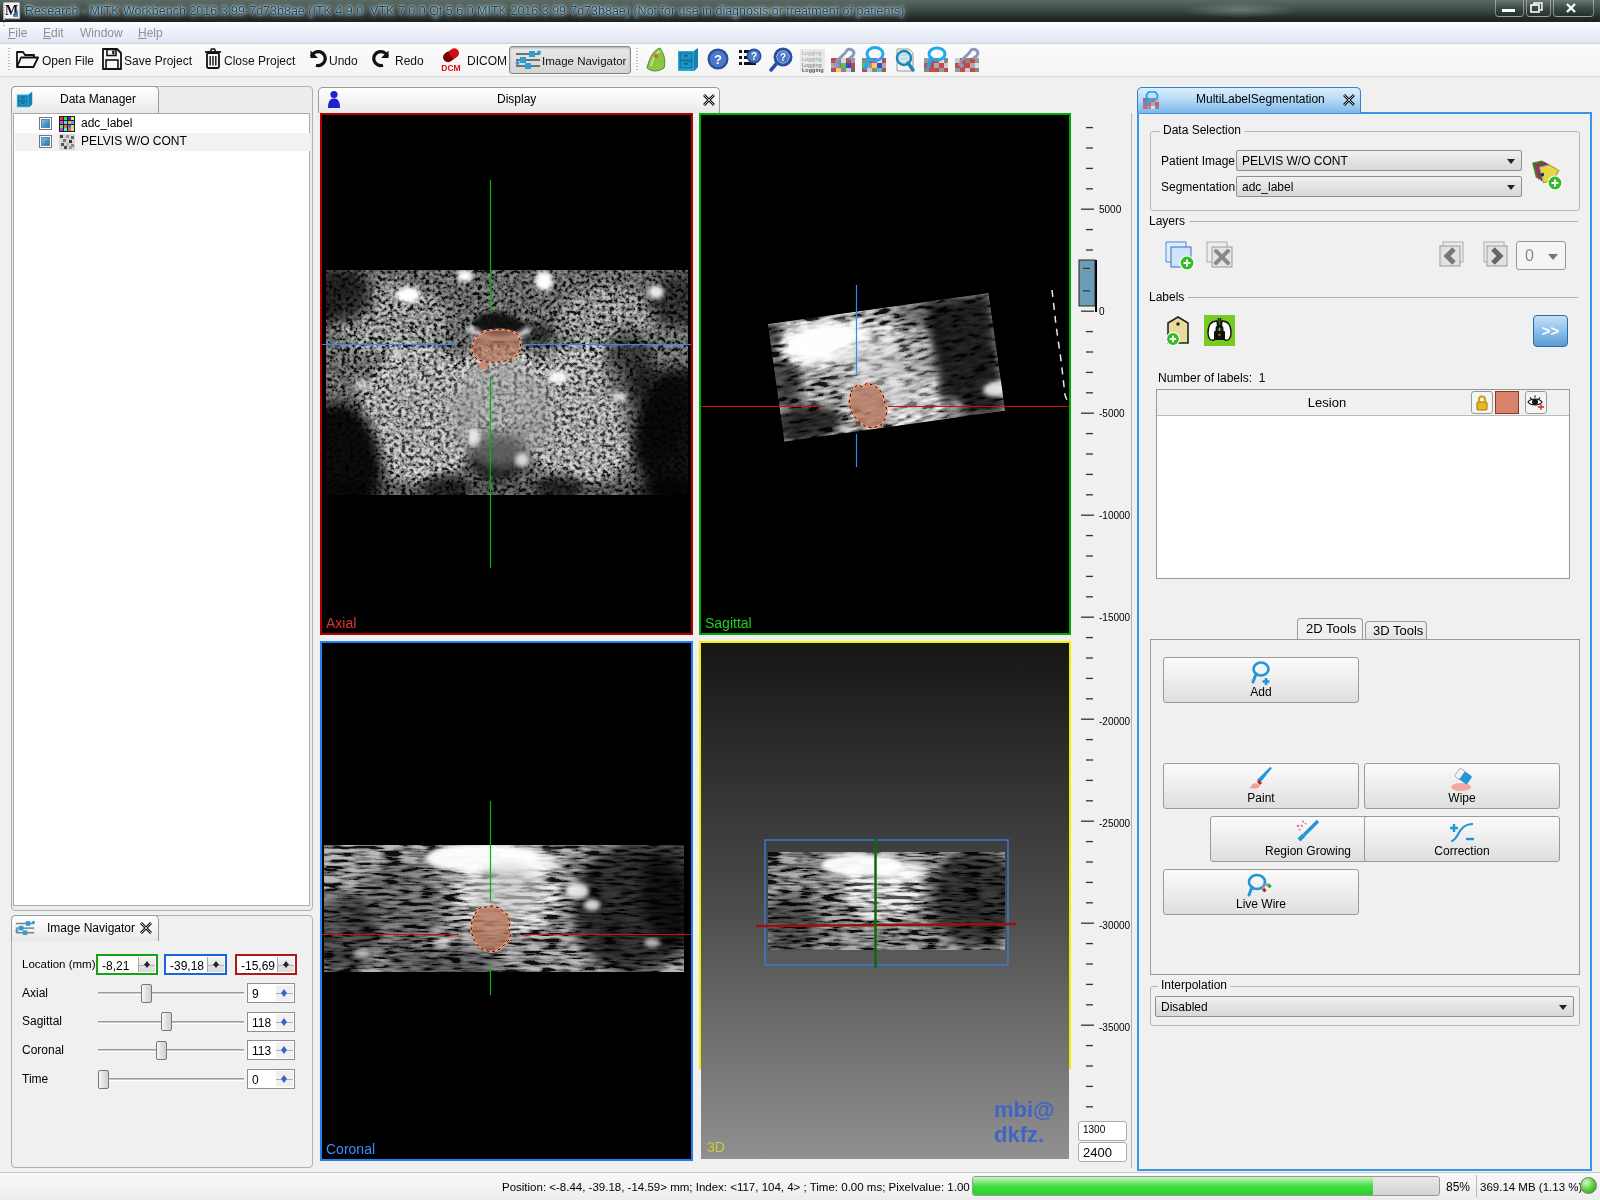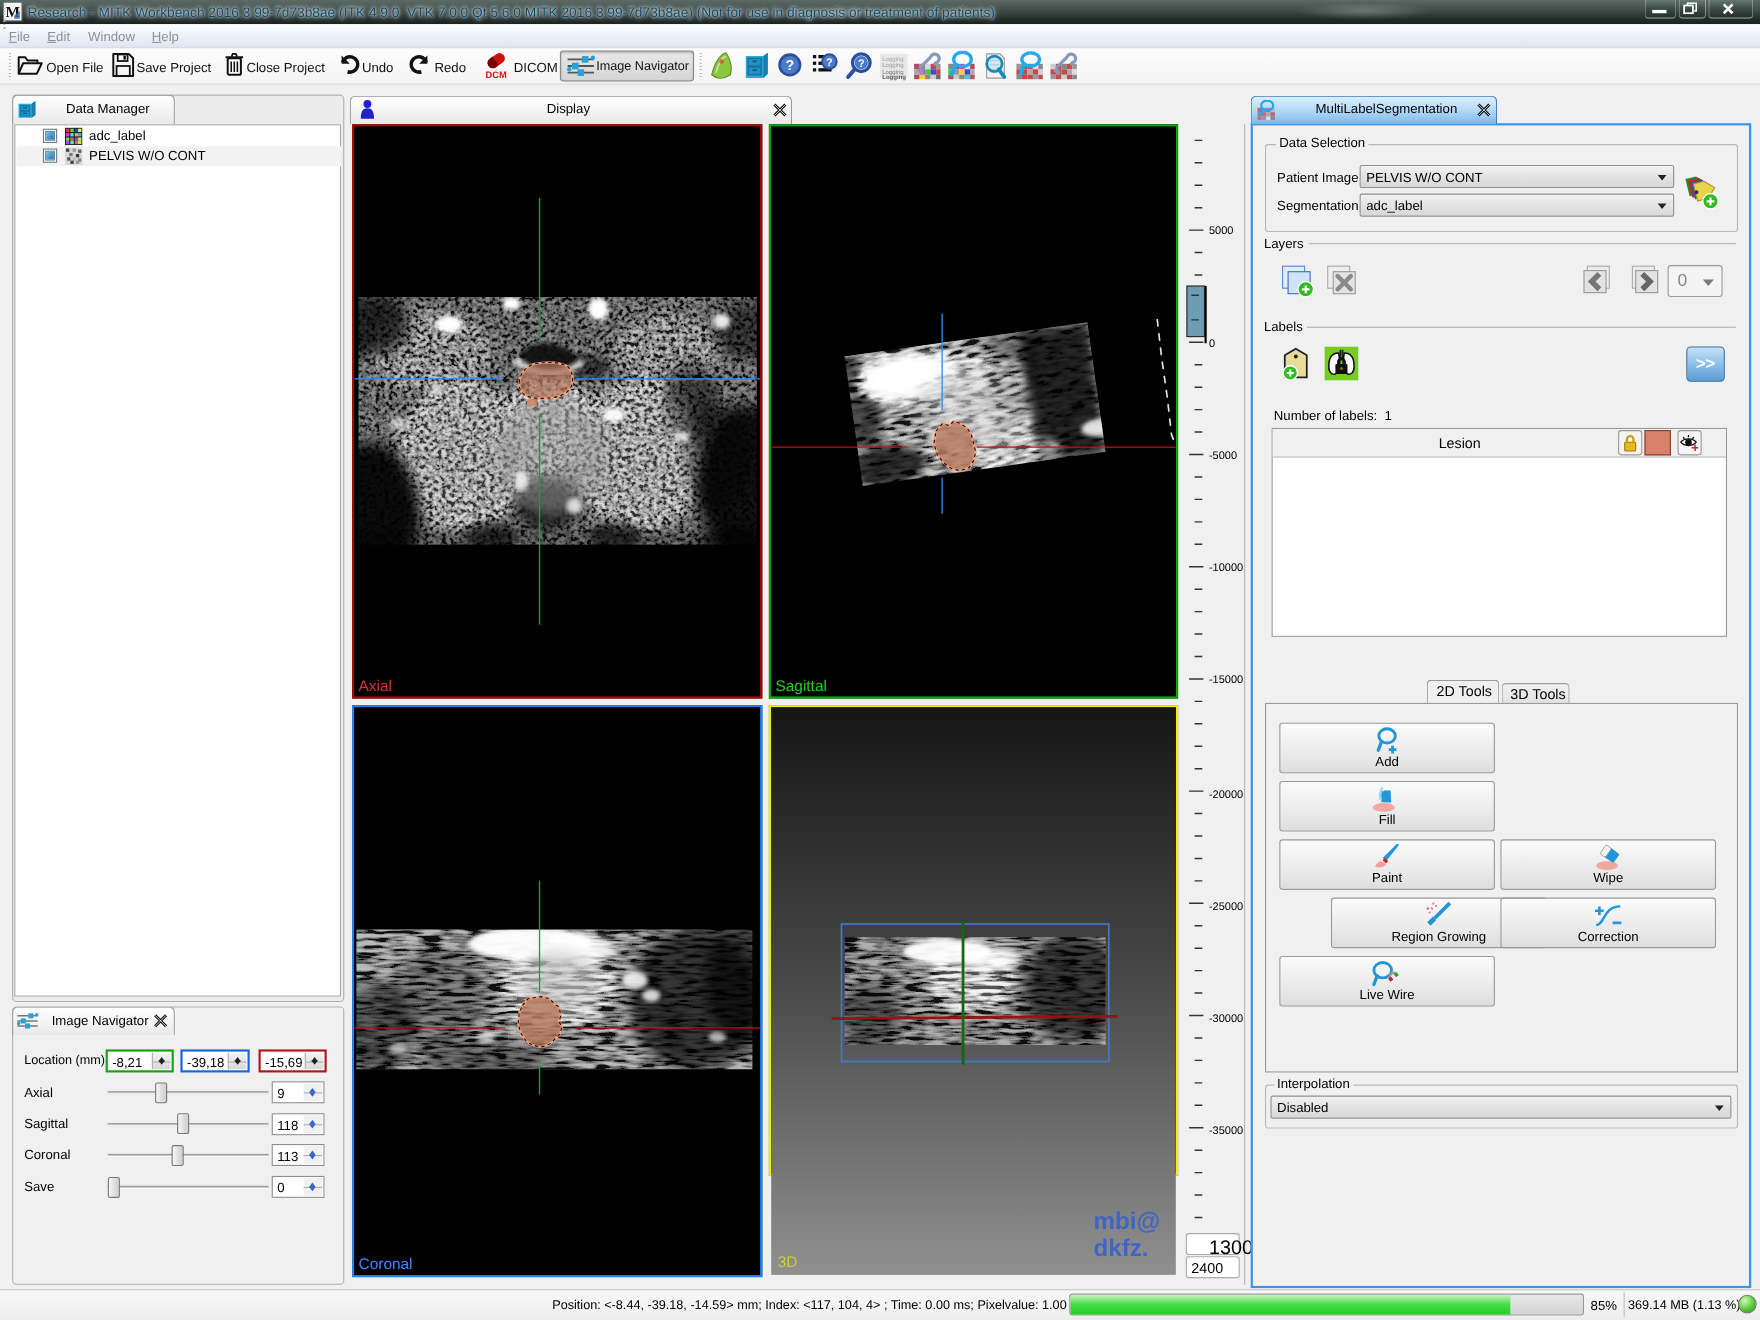--- a/index.html
+++ b/index.html
@@ -441,21 +441,21 @@
   <div class="strack" style="left:98px;top:1049px;width:146px;"></div>
   <div class="shandle" style="left:156px;top:1041px;"></div>
   <div class="spin" style="left:247px;top:1040px;width:48px;height:20px;">
       <span class="v">113</span>
     <span class="spinbtns" style="background:#f0f0f0;border-left:none;">
         <i class="uarr" style="border-bottom-color:#36c;"></i>
         <i class="darr" style="border-top-color:#36c;"></i>
       </span>
     </div>
 
-  <div class="lbl" style="left:22px;top:1072px;">Save</div>
+  <div class="lbl" style="left:22px;top:1072px;">Time</div>
   <div class="strack" style="left:98px;top:1078px;width:146px;"></div>
   <div class="shandle" style="left:98px;top:1070px;"></div>
   <div class="spin" style="left:247px;top:1069px;width:48px;height:20px;">
       <span class="v">0</span>
     <span class="spinbtns" style="background:#f0f0f0;border-left:none;">
         <i class="uarr" style="border-bottom-color:#36c;"></i>
         <i class="darr" style="border-top-color:#36c;"></i>
       </span>
     </div>
 
@@ -740,21 +740,21 @@
     <text x="26" y="508">-15000</text>
     <text x="26" y="612">-20000</text>
     <text x="26" y="714">-25000</text>
     <text x="26" y="816">-30000</text>
     <text x="26" y="918">-35000</text>
     <line x1="23" y1="147" x2="23" y2="199" stroke="#000" stroke-width="2"></line>
     <rect x="6" y="147" width="16" height="46" fill="#6d9cb5" stroke="#222" stroke-width="1"></rect>
     <line x1="10" y1="155.4" x2="17" y2="155.4" stroke="#333" stroke-width="1.2"></line>
     <line x1="10" y1="177.8" x2="17" y2="177.8" stroke="#333" stroke-width="1.2"></line>
   </svg>
-  <div class="abs" style="left:1078px;top:1121px;width:49px;height:20px;background:#fff;border:1px solid #aaa;border-radius:3px;font-size:18px;padding:2px 0 0 20px;">1300</div>
+  <div class="abs" style="left:1078px;top:1121px;width:49px;height:20px;background:#fff;border:1px solid #aaa;border-radius:3px;font-size:10px;padding:2px 0 0 4px;">1300</div>
   <div class="abs" style="left:1078px;top:1142px;width:49px;height:20px;background:#fff;border:1px solid #aaa;border-radius:3px;font-size:13px;padding:2px 0 0 4px;">2400</div>
 
   <div class="abs" style="left:1137px;top:112px;width:455px;height:1059px;border:2px solid #3a95e8;background:#f0f0f0;"></div>
   <div class="abs" style="left:1137px;top:87px;width:224px;height:26px;border:1px solid #3a80c8;border-bottom:none;border-radius:5px 5px 0 0;background:linear-gradient(#dbeefd,#b8dbf7 45%,#8cc2ef 85%,#7ab5ea);"></div>
   <svg class="abs" style="left:1143px;top:91px" width="17" height="18" viewBox="0 0 17 18">
     <rect x="0" y="7" width="4" height="4" fill="#c06080"></rect>
       <rect x="4" y="7" width="4" height="4" fill="#999"></rect>
       <rect x="8" y="7" width="4" height="4" fill="#d060a0"></rect>
       <rect x="12" y="7" width="4" height="4" fill="#bbb"></rect>
     <rect x="0" y="11" width="4" height="4" fill="#888"></rect>
@@ -874,29 +874,20 @@
   <div class="abs" style="left:1150px;top:639px;width:430px;height:336px;border:1px solid #9a9a9a;background:#f0f0f0;"></div>
 
   <div class="toolbtn" style="left:1163px;top:657px;">
     <svg width="30" height="27" viewBox="0 0 30 27">
       <ellipse cx="15" cy="9" rx="7.5" ry="6.5" fill="none" stroke="#2196d8" stroke-width="2.6"></ellipse>
       <path d="M10 14 L7 22" stroke="#2196d8" stroke-width="3" stroke-linecap="round"></path>
       <path d="M20 18 v7 M16.5 21.5 h7" stroke="#2196d8" stroke-width="2.6"></path>
     </svg>
     <div class="cap">Add</div>
   </div>
-  <div class="toolbtn" style="left:1163px;top:710px;">
-    <svg width="34" height="27" viewBox="0 0 34 27">
-      <ellipse cx="14" cy="21" rx="10" ry="4" fill="#f0a8a0"></ellipse>
-      <path d="M14 4 L22 8 L18 18 L10 14 Z" fill="#2196d8" transform="rotate(-25 16 11)"></path>
-      <path d="M13 3 C11 6 10 10 11 14" fill="none" stroke="#9adcf8" stroke-width="2.4"></path>
-      <path d="M16 2 L13 6" stroke="#fff" stroke-width="1.6"></path>
-    </svg>
-    <div class="cap">Fill</div>
-  </div>
   <div class="toolbtn" style="left:1163px;top:763px;">
     <svg width="34" height="27" viewBox="0 0 34 27">
       <path d="M14 18 C10 16 8 18 6 22 C10 23 14 23 16 20 Z" fill="#f0a098"></path>
       <path d="M28 2 L16 17 L13 14 L26 1 Z" fill="#2196d8"></path>
       <path d="M14 15 l3 3" stroke="#cc2222" stroke-width="3"></path>
     </svg>
     <div class="cap">Paint</div>
   </div>
   <div class="toolbtn" style="left:1364px;top:763px;">
     <svg width="34" height="27" viewBox="0 0 34 27">

